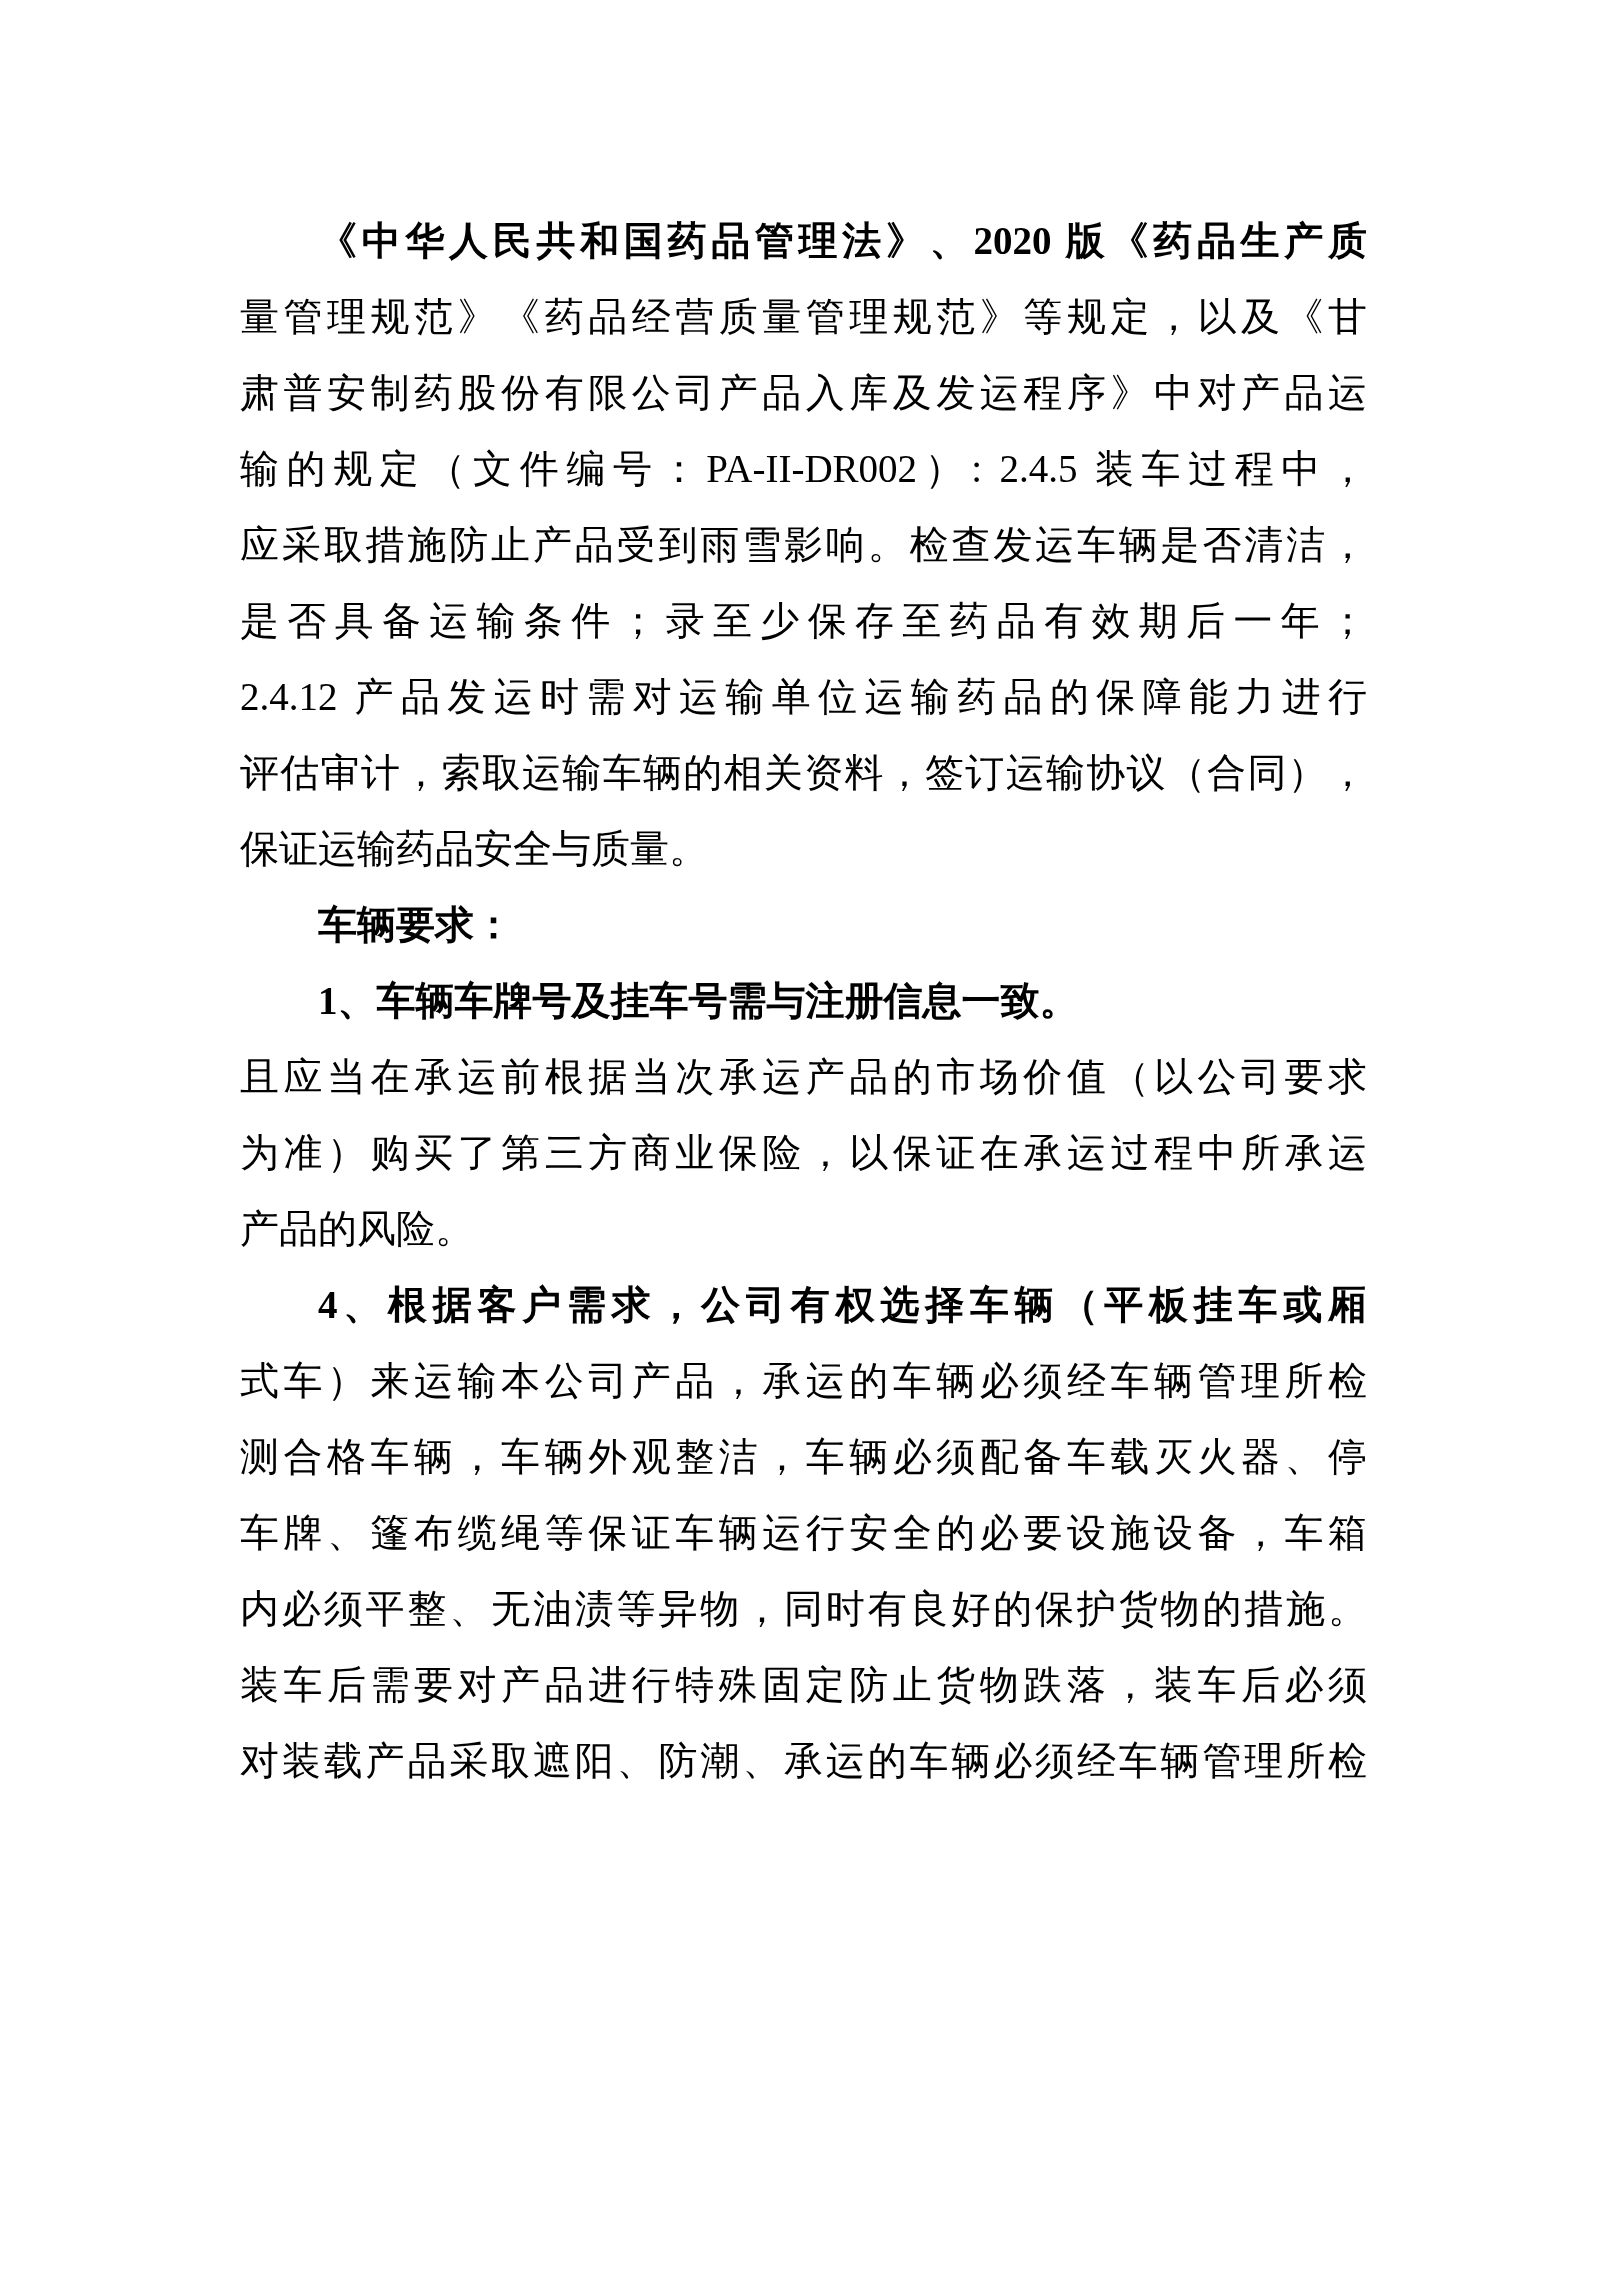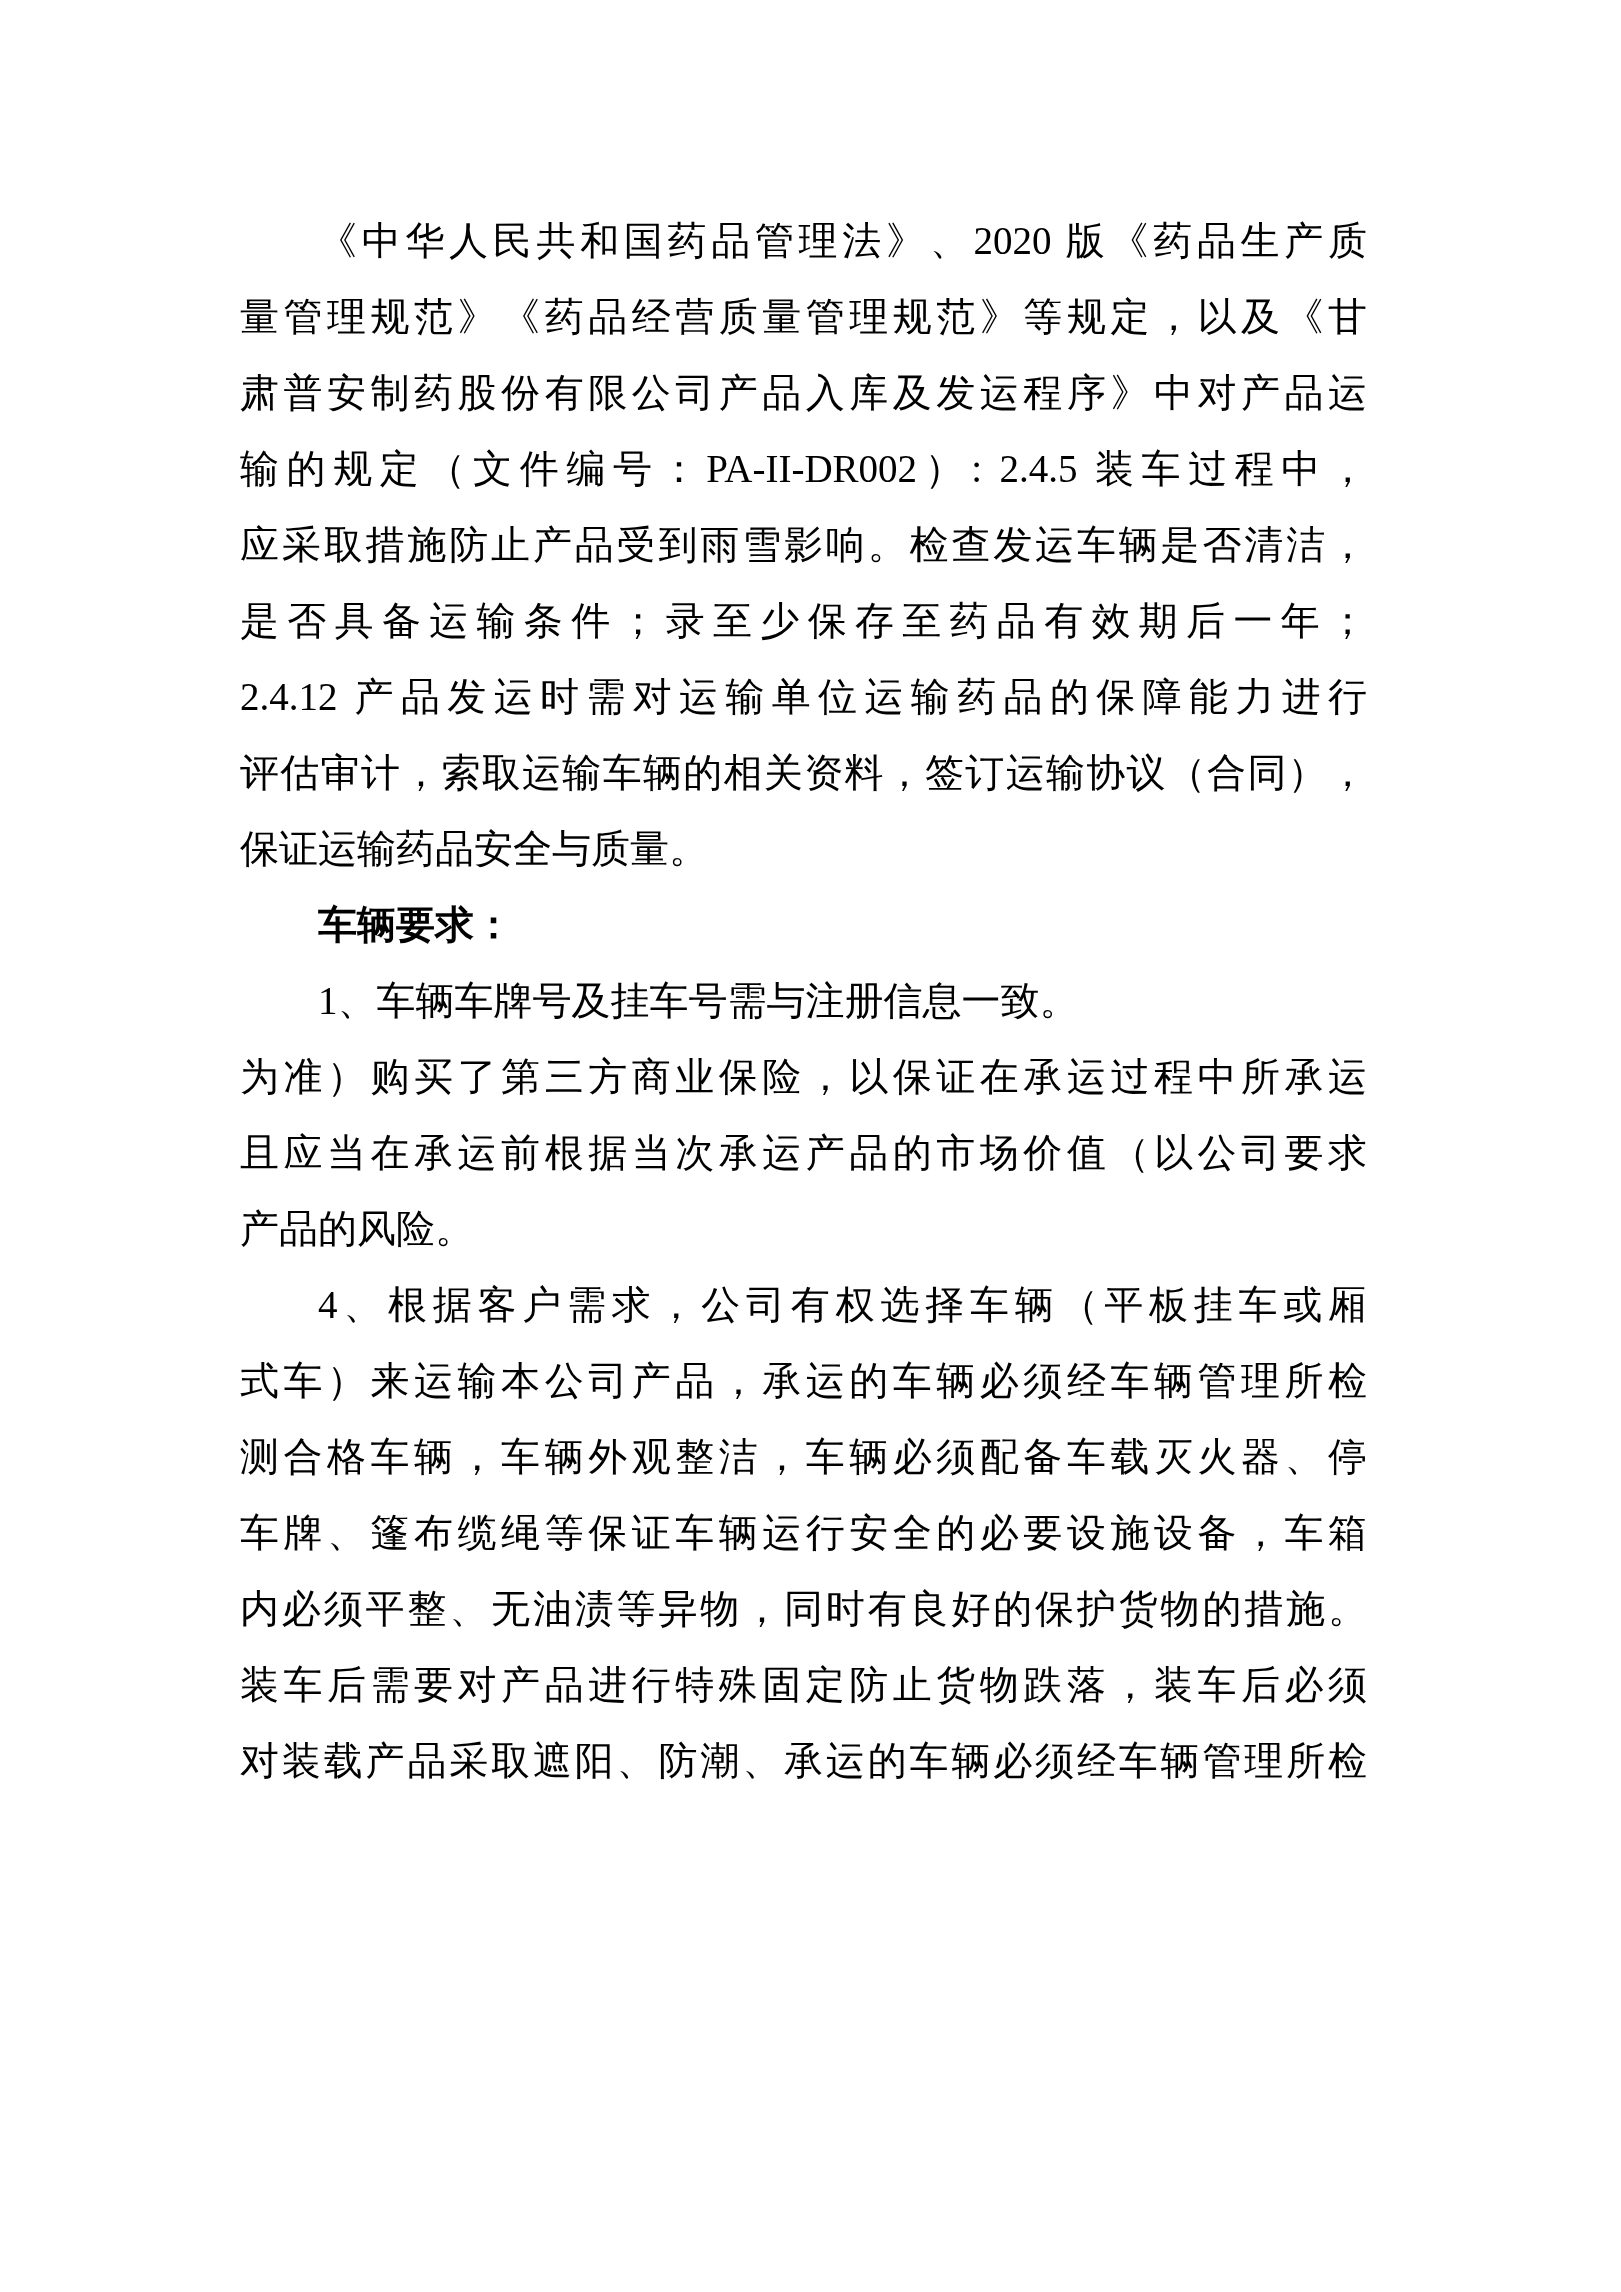--- a/index.html
+++ b/index.html
@@ -31,42 +31,43 @@
     text-align-last: justify;
     -moz-text-align-last: justify;
   }
   .line.left {
     text-align: right;
     text-align-last: left;
     -moz-text-align-last: left;
   }
   .line.indent {
     padding-left: 78px;
+    font-weight: bold;
   }
   .line.bold {
     font-weight: bold;
   }
 </style>
 </head>
 <body>
 
 <div class="doc-page">
   <div class="line indent">《中华人民共和国药品管理法》、2020 版《药品生产质</div>
   <div class="line">量管理规范》《药品经营质量管理规范》等规定，以及《甘</div>
   <div class="line">肃普安制药股份有限公司产品入库及发运程序》中对产品运</div>
   <div class="line">输的规定（文件编号：PA-II-DR002）: 2.4.5 装车过程中，</div>
   <div class="line">应采取措施防止产品受到雨雪影响。检查发运车辆是否清洁，</div>
   <div class="line">是否具备运输条件；录至少保存至药品有效期后一年；</div>
   <div class="line">2.4.12 产品发运时需对运输单位运输药品的保障能力进行</div>
   <div class="line">评估审计，索取运输车辆的相关资料，签订运输协议（合同），</div>
   <div class="line left">保证运输药品安全与质量。</div>
   <div class="line left indent bold">车辆要求：</div>
   <div class="line left indent">1、车辆车牌号及挂车号需与注册信息一致。</div>
+  <div class="line">且应当在承运前根据当次承运产品的市场价值（以公司要求</div>
   <div class="line">为准）购买了第三方商业保险，以保证在承运过程中所承运</div>
-  <div class="line">且应当在承运前根据当次承运产品的市场价值（以公司要求</div>
   <div class="line left">产品的风险。</div>
   <div class="line indent">4、根据客户需求，公司有权选择车辆（平板挂车或厢</div>
   <div class="line">式车）来运输本公司产品，承运的车辆必须经车辆管理所检</div>
   <div class="line">测合格车辆，车辆外观整洁，车辆必须配备车载灭火器、停</div>
   <div class="line">车牌、篷布缆绳等保证车辆运行安全的必要设施设备，车箱</div>
   <div class="line">内必须平整、无油渍等异物，同时有良好的保护货物的措施。</div>
   <div class="line">装车后需要对产品进行特殊固定防止货物跌落，装车后必须</div>
   <div class="line">对装载产品采取遮阳、防潮、承运的车辆必须经车辆管理所检</div>
 </div>
 

